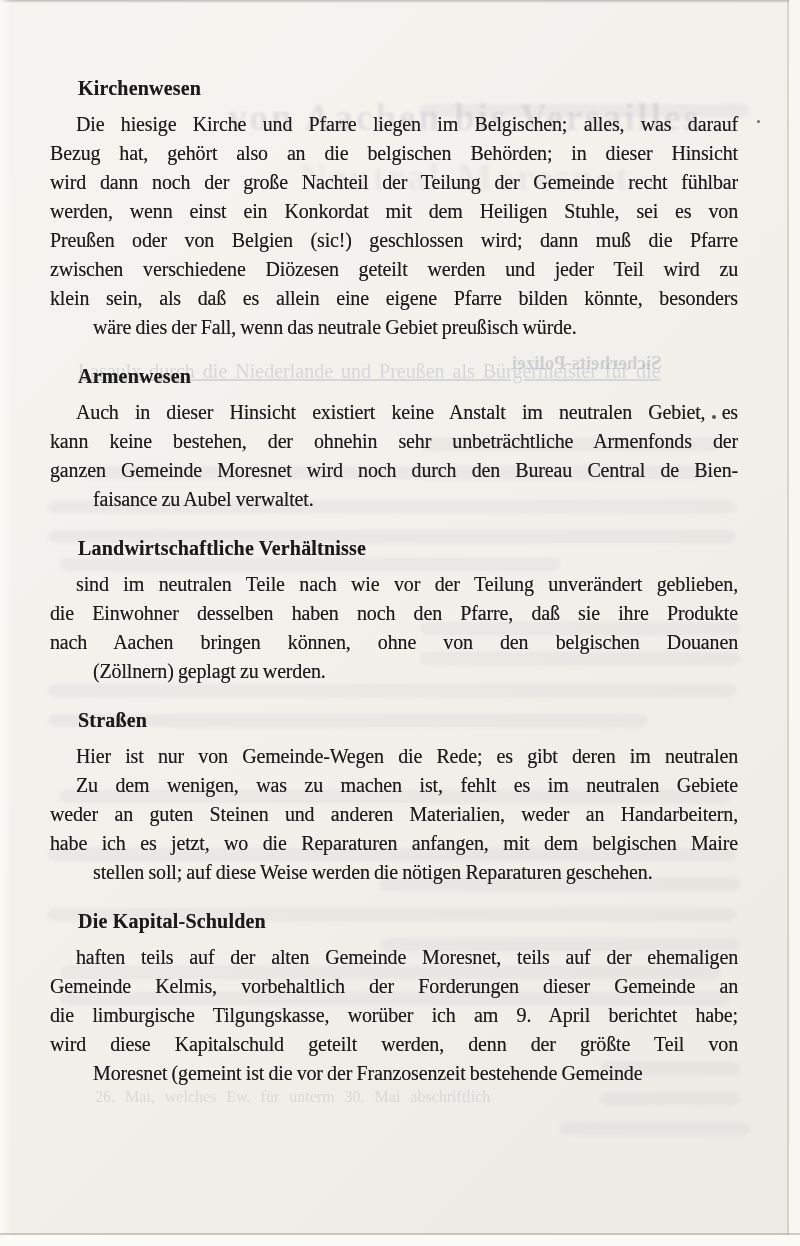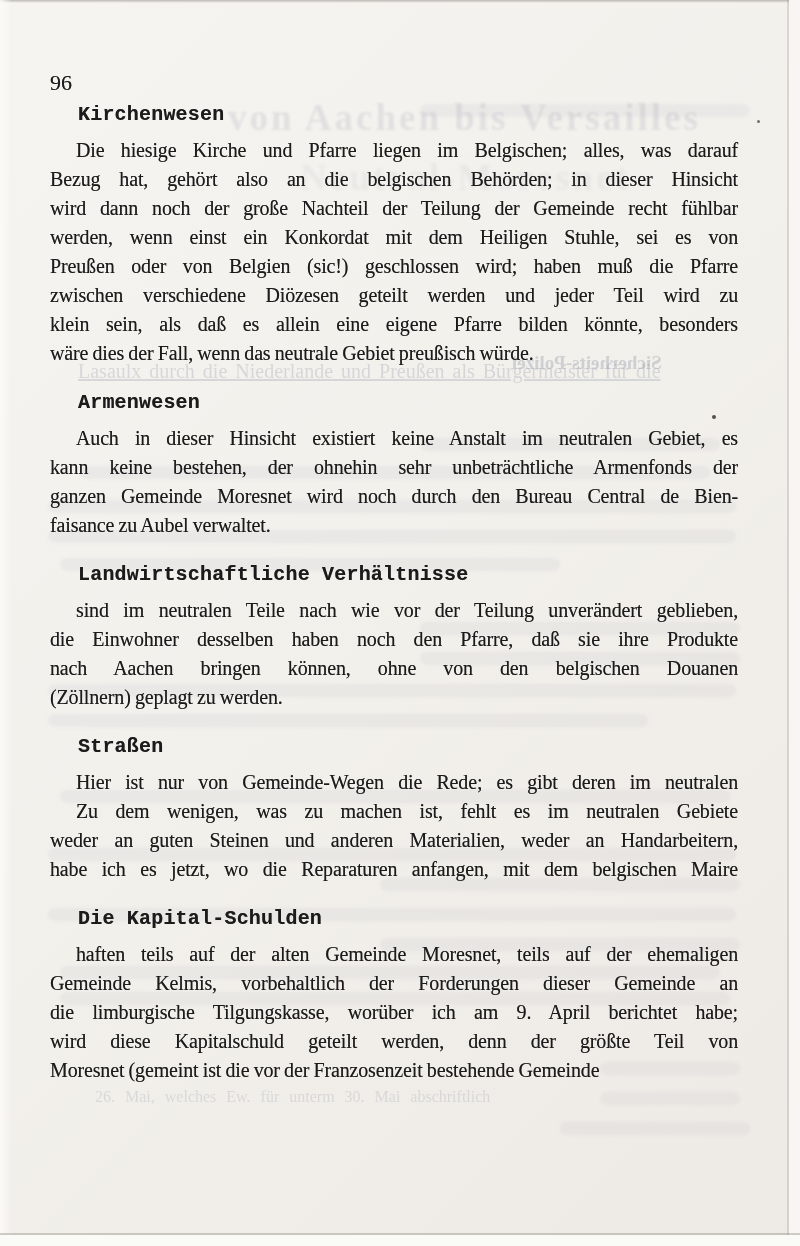--- a/index.html
+++ b/index.html
@@ -66,31 +66,31 @@
   .speck { position:absolute; background:#2b2b2b; border-radius:50%; }
   .sp1 { left:712px; top:415px; width:4px; height:4px; opacity:.8; }
   .sp2 { left:757px; top:120px; width:3px; height:3px; opacity:.65; }
 
   
   .content { position:absolute; left:50px; top:70px; width:688px; color:#1b1b1b;
              text-shadow:0 0 0.5px rgba(25,25,25,0.55); }
   .pageno { font-size:22px; line-height:26px; margin-bottom:4px; }
   #sections h2.heading {
     font-size:20px; line-height:29px; font-weight:bold;
-    margin:20px 0 7px 28px; letter-spacing:0.2px;font-family:Liberation Mono, monospace;
+    margin:20px 0 7px 28px; letter-spacing:0.2px;
   }
   #sections h2.heading:first-of-type { margin-top:4px; }
   .para { margin:0; }
   .bodyline {
     font-size:20px; line-height:29px;
     letter-spacing:-0.15px; word-spacing:-0.6px;
     text-align:justify; text-align-last:justify;
   }
   .bodyline.first { text-indent:26px; }
-  .bodyline.last  { text-align-last:left; }
+  .bodyline.last  { text-align-last:left;margin-left:43px; }
 </style>
 </head>
 <body>
 
 <div class="scan">
 
   <div>
     <div class="ghost gt1">von Aachen bis Versailles</div>
     <div class="ghost gt2">Neutral-Moresnet</div>
     <div class="ghost glasaulx">Lasaulx durch die Niederlande und Preußen als Bürgermeister für die</div>
@@ -116,29 +116,28 @@
     <i class="smudge s17"></i>
     <i class="smudge s18"></i>
     <i class="smudge s19"></i>
     <i class="smudge s20"></i>
 
     <i class="speck sp1"></i>
     <i class="speck sp2"></i>
   </div>
 
   <div class="content">
-    <div class="pageno">96</div>
     <div id="sections">
         <h2 class="heading">Kirchenwesen</h2>
         <div class="para">
           <div class="bodyline first">Die hiesige Kirche und Pfarre liegen im Belgischen; alles, was darauf</div>
           <div class="bodyline">Bezug hat, gehört also an die belgischen Behörden; in dieser Hinsicht</div>
           <div class="bodyline">wird dann noch der große Nachteil der Teilung der Gemeinde recht fühlbar</div>
           <div class="bodyline">werden, wenn einst ein Konkordat mit dem Heiligen Stuhle, sei es von</div>
-          <div class="bodyline">Preußen oder von Belgien (sic!) geschlossen wird; haben muß die Pfarre</div>
+          <div class="bodyline">Preußen oder von Belgien (sic!) geschlossen wird; dann muß die Pfarre</div>
           <div class="bodyline">zwischen verschiedene Diözesen geteilt werden und jeder Teil wird zu</div>
           <div class="bodyline">klein sein, als daß es allein eine eigene Pfarre bilden könnte, besonders</div>
           <div class="bodyline last">wäre dies der Fall, wenn das neutrale Gebiet preußisch würde.</div>
         </div>
         <h2 class="heading">Armenwesen</h2>
         <div class="para">
           <div class="bodyline first">Auch in dieser Hinsicht existiert keine Anstalt im neutralen Gebiet, es</div>
           <div class="bodyline">kann keine bestehen, der ohnehin sehr unbeträchtliche Armenfonds der</div>
           <div class="bodyline">ganzen Gemeinde Moresnet wird noch durch den Bureau Central de Bien-</div>
           <div class="bodyline last">faisance zu Aubel verwaltet.</div>
@@ -151,20 +150,21 @@
           <div class="bodyline last">(Zöllnern) geplagt zu werden.</div>
         </div>
         <h2 class="heading">Straßen</h2>
         <div class="para">
           <div class="bodyline first">Hier ist nur von Gemeinde-Wegen die Rede; es gibt deren im neutralen</div>
         </div>
         <div class="para">
           <div class="bodyline first">Zu dem wenigen, was zu machen ist, fehlt es im neutralen Gebiete</div>
           <div class="bodyline">weder an guten Steinen und anderen Materialien, weder an Handarbeitern,</div>
           <div class="bodyline">habe ich es jetzt, wo die Reparaturen anfangen, mit dem belgischen Maire</div>
+          <div class="bodyline last">stellen soll; auf diese Weise werden die nötigen Reparaturen geschehen.</div>
         </div>
         <h2 class="heading">Die Kapital-Schulden</h2>
         <div class="para">
           <div class="bodyline first">haften teils auf der alten Gemeinde Moresnet, teils auf der ehemaligen</div>
           <div class="bodyline">Gemeinde Kelmis, vorbehaltlich der Forderungen dieser Gemeinde an</div>
           <div class="bodyline">die limburgische Tilgungskasse, worüber ich am 9. April berichtet habe;</div>
           <div class="bodyline">wird diese Kapitalschuld geteilt werden, denn der größte Teil von</div>
           <div class="bodyline last">Moresnet (gemeint ist die vor der Franzosenzeit bestehende Gemeinde</div>
         </div>
       </div>

